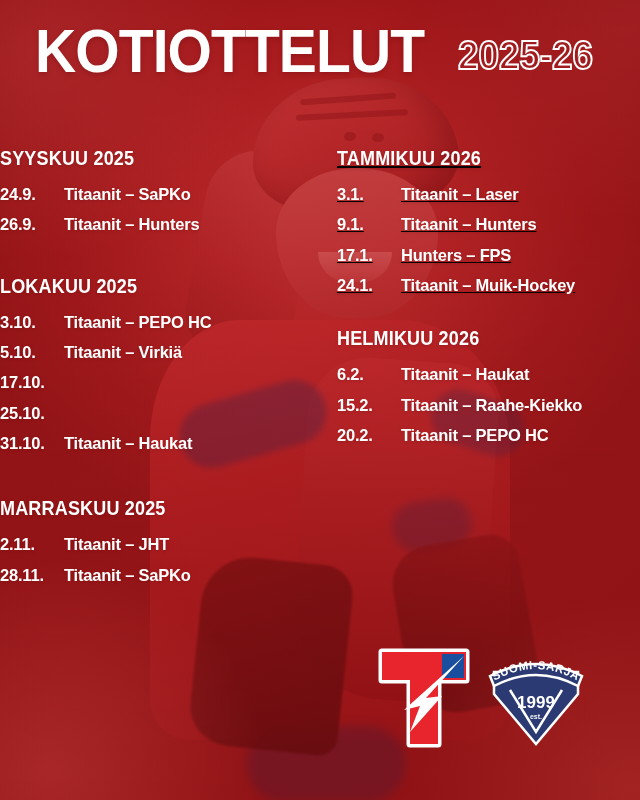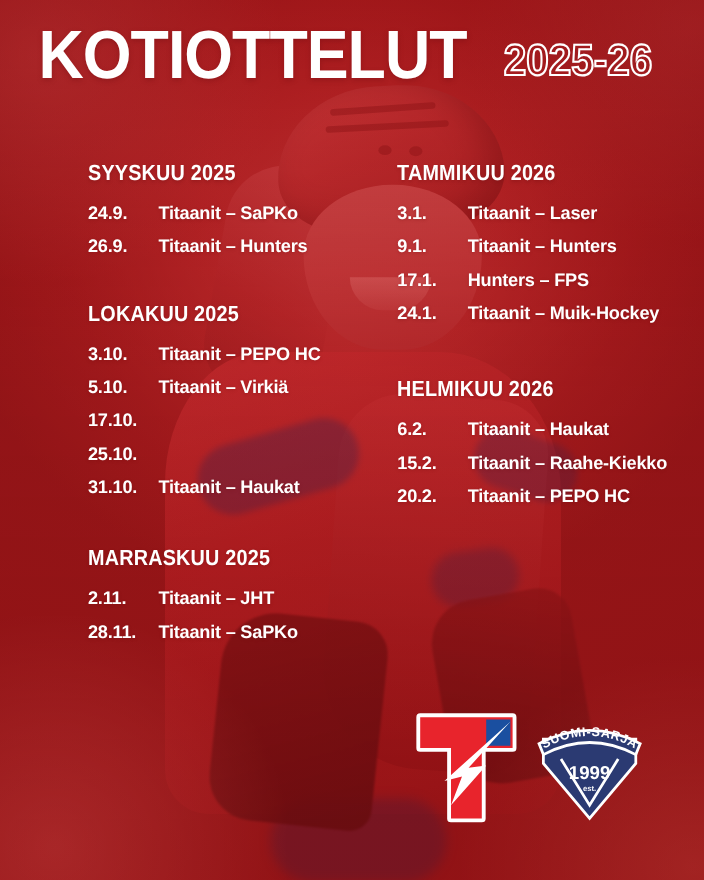--- a/index.html
+++ b/index.html
@@ -174,21 +174,21 @@
     transform: scaleX(0.92) translateY(-3px);
     transform-origin: left center;
   }
 
   .columns {
     position: absolute;
     left: 0; right: 0; top: 148px;
     display: flex;
   }
   .col { width: 50%; box-sizing: border-box; }
-  .col-left  { padding-left: 33px;  padding-right: 6px; margin-left: 47px; }
+  .col-left  {  padding-right: 6px; }
   .col-right { padding-left: 17px;  padding-right: 6px; }
 
   .month { margin-bottom: 30px; }
   .month:last-child { margin-bottom: 0; }
 
   .month-title {
     font-family: "Liberation Sans Narrow", "Liberation Sans", sans-serif;
     font-weight: 700;
     font-size: 20px;
     line-height: 1;
@@ -215,21 +215,21 @@
   .match-date {
     width: 64px;
     flex: 0 0 64px;
     white-space: nowrap;
   }
   .match-teams { white-space: nowrap; }
 
   
   .col-left  .month.m-syyskuu   { margin-bottom: 42px; }
   .col-left  .month.m-lokakuu   { margin-bottom: 46px; }
-  .col-right .month.m-tammikuu  { margin-bottom: 50px; }
+  .col-right .month.m-tammikuu  { margin-bottom: 34px; text-decoration: underline; }
 
   
   .logos {
     position: absolute;
     left: 376px; top: 646px;
     display: flex;
     align-items: center;
     gap: 12px;
   }
 

